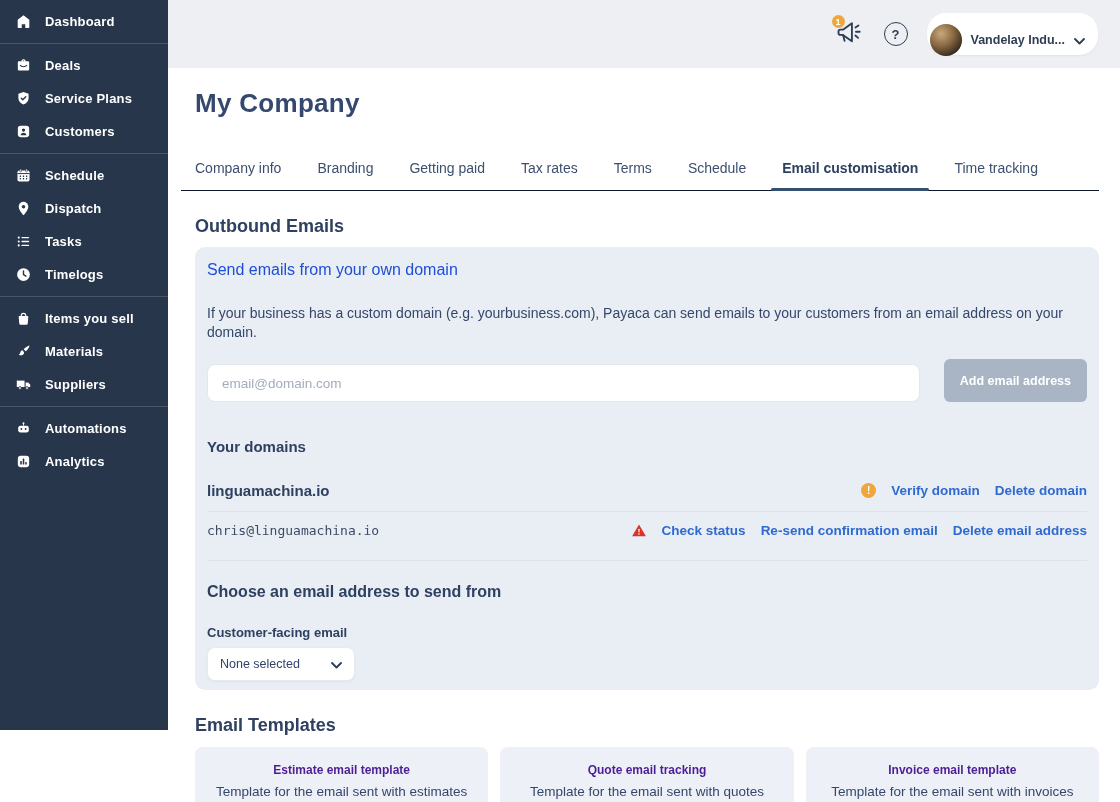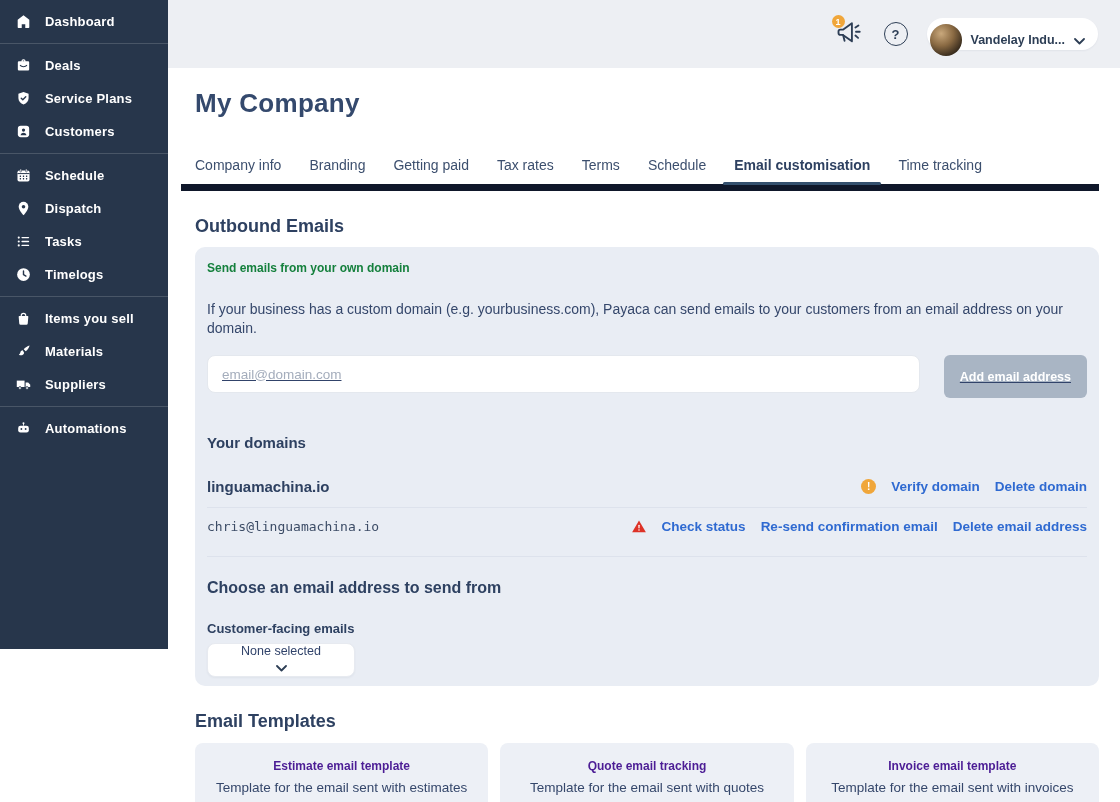--- a/index.html
+++ b/index.html
@@ -3,21 +3,21 @@
 <meta charset="utf-8">
 <style>
   * { margin:0; padding:0; box-sizing:border-box; }
   html,body { width:1120px; height:802px; }
   body {
     font-family:"Liberation Sans", sans-serif;
     background:#fff; color:#31436a; position:relative; overflow:hidden;
   }
   
   .sidebar {
-    position:absolute; left:0; top:0; width:168px; height:649px;
+    position:absolute; left:0; top:0; width:168px; height:730px;
     background:#27364b; padding-top:5px; z-index:5;
   }
   .side-item {
     height:33px; display:flex; align-items:center; gap:13px;
     padding-left:15px; cursor:pointer; color:#fff;
   }
   .side-item .icon { width:17px; height:17px; display:flex; align-items:center; justify-content:center; flex:none; }
   .side-item .icon svg { width:17px; height:17px; }
   .side-label { font-size:13px; font-weight:600; letter-spacing:.2px; white-space:nowrap; }
   .side-divider { height:1px; background:rgba(255,255,255,.16); margin:5px 0; }
@@ -32,51 +32,51 @@
     position:absolute; top:-3px; left:-1px; min-width:13px; height:13px; border-radius:7px;
     background:#f0a63a; color:#fff; font-size:9px; font-weight:700;
     display:flex; align-items:center; justify-content:center; padding:0 3px;
   }
   .help-circle {
     width:24px; height:24px; border-radius:50%; border:1.7px solid #2d3e55;
     color:#2d3e55; font-size:13px; font-weight:700; display:flex; align-items:center; justify-content:center;
     cursor:pointer; background:transparent;
   }
   .user-pill {
-    height:32px; background:#fff; border-radius:19px; display:flex; align-items:center;
+    height:42px; background:#fff; border-radius:19px; display:flex; align-items:center;
     gap:9px; padding:15px 13px 3px 3px; cursor:pointer; box-shadow:0 1px 2px rgba(40,55,80,.06);
   }
   .avatar {
     width:32px; height:32px; border-radius:50%; flex:none;
     background:radial-gradient(circle at 35% 30%, #c9a87c 0%, #8a6a43 40%, #3a2d1e 75%, #14100b 100%);
   }
   .user-name { font-size:12.5px; font-weight:700; color:#2d3e55; }
   
   .content { padding:0 21px 0 27px; }
   .page-title { font-size:26px; font-weight:800; color:#34496d; letter-spacing:.3px; padding-top:20px; }
   .tabs-row {
-    display:flex; gap:0; margin:26px 0 0 -14px; border-bottom:7px solid #0f172a; height:46px; align-items:stretch;
+    display:flex; gap:8px; margin:26px 0 0 -14px; border-bottom:1px solid #0f172a; height:46px; align-items:stretch;
   }
   .tab {
     position:relative; display:flex; align-items:center; padding:0 14px;
     font-size:14px; color:#3c4f6e; cursor:pointer; white-space:nowrap;
   }
   .tab.active { font-weight:800; color:#2e4161; }
   .tab.active::after {
     content:""; position:absolute; left:3px; right:3px; bottom:-1px; height:3px;
     background:#34506e; border-radius:2px;
   }
   .section-title { font-size:18px; font-weight:800; color:#2e4161; margin-top:25px; }
   
   .big-card {
     margin-top:10px; background:#e9edf4; border-radius:10px; padding:14px 12px 9px;
   }
-  .card-h3 { font-size:12px; font-weight:700; color:#15803d; }
+  .card-h3 { font-size:16px; font-weight:400; color:#1d4ed8; }
   .card-desc { font-size:14px; color:#35476b; margin-top:25px; line-height:19px; }
-  .email-add-row { display:flex; align-items:flex-start; gap:24px; margin-top:17px;text-decoration:underline; }
+  .email-add-row { display:flex; align-items:flex-end; gap:24px; margin-top:17px; }
   .email-input {
     flex:1; height:38px; background:#fff; border:1px solid #e4e8ee; border-radius:8px;
     padding:0 14px; font-size:13.5px; color:#31436a; font-family:"Liberation Sans", sans-serif; outline:none;
   }
   .email-input::placeholder { color:#a4adbc; }
   .add-btn {
     height:43px; padding:0 16px; background:#a9b5c4; color:#fff; border:none; border-radius:6px;
     font-size:12.5px; font-weight:700; font-family:"Liberation Sans", sans-serif; cursor:pointer; white-space:nowrap;
   }
   .subhead { font-size:15px; font-weight:800; color:#2e4161; margin-top:36px; }
@@ -90,21 +90,21 @@
   }
   .card-divider { height:1px; background:#dde2ec; margin-top:12px; }
   .email-row { display:flex; align-items:center; justify-content:space-between; padding:11px 0 10px;text-align:center; }
   .mono-email { font-family:"DejaVu Sans Mono", monospace; font-size:13px; color:#3c4c66; }
   .warn-tri { width:16px; height:15px; flex:none; }
   .choose-title { font-size:16px; font-weight:800; color:#2e4161; margin-top:22px; }
   .cf-label { font-size:13px; font-weight:800; color:#2e4161; margin-top:24px; }
   .dropdown {
     margin-top:7px; width:148px; height:34px; background:#fff; border:1px solid #e7eaf0;
     border-radius:8px; display:flex; align-items:center; justify-content:space-between;
-    padding:0 12px; cursor:pointer; box-shadow:0 1px 2px rgba(40,55,80,.05);flex-direction:column;
+    padding:0 12px; cursor:pointer; box-shadow:0 1px 2px rgba(40,55,80,.05);
   }
   .dropdown-value { font-size:12.5px; color:#31436a; }
   
   .tpl-row { display:flex; gap:12px; margin-top:11px; }
   .tpl-card {
     flex:1; background:#edf0f6; border-radius:8px; text-align:center; padding:16px 14px 18px;
   }
   .tpl-title { font-size:12px; font-weight:700; color:#4c1d95; }
   .tpl-desc { font-size:13.5px; color:#35476b; margin-top:7px; }
   .chev { flex:none; }
@@ -239,20 +239,33 @@
     <span class="icon">
       <svg viewBox="0 0 24 24">
           <circle cx="12" cy="4.6" r="1.4" fill="#fff"></circle>
           <rect x="11.4" y="5.6" width="1.2" height="2.4" fill="#fff"></rect>
           <rect x="4.5" y="8" width="15" height="9.5" rx="3.2" fill="#fff"></rect>
           <circle cx="9" cy="12.7" r="1.3" fill="#27364b"></circle>
           <circle cx="15" cy="12.7" r="1.3" fill="#27364b"></circle>
         </svg>
     </span>
     <span class="side-label">Automations</span>
+  </div>
+  <div class="side-item">
+    <span class="icon">
+      <svg viewBox="0 0 24 24">
+          <rect x="4" y="4" width="16" height="16" rx="4" fill="#fff"></rect>
+          <g fill="#27364b">
+            <rect x="7.4" y="11.2" width="2.2" height="5.2" rx=".6"></rect>
+            <rect x="10.9" y="7.8" width="2.2" height="8.6" rx=".6"></rect>
+            <rect x="14.4" y="12.8" width="2.2" height="3.6" rx=".6"></rect>
+          </g>
+        </svg>
+    </span>
+    <span class="side-label">Analytics</span>
   </div>
 </nav>
 
 <div class="main">
 
   <div class="header">
     <div class="megaphone-wrap">
       <span class="badge">1</span>
       <span>
         <svg width="28" height="28" viewBox="0 0 24 24" fill="none" stroke="#2d3e55" stroke-width="1.6" stroke-linecap="round" stroke-linejoin="round">
@@ -324,21 +337,21 @@
           </span>
           <span class="blue-link">Check status</span>
           <span class="blue-link">Re-send confirmation email</span>
           <span class="blue-link">Delete email address</span>
         </span>
       </div>
 
       <div class="card-divider"></div>
 
       <div class="choose-title">Choose an email address to send from</div>
-      <div class="cf-label">Customer-facing emails</div>
+      <div class="cf-label">Customer-facing email</div>
 
       <div class="dropdown">
         <span class="dropdown-value">None selected</span>
         <span>
           <svg width="11" height="7" viewBox="0 0 11 7" fill="none" stroke="#2d3e55" stroke-width="1.8" stroke-linecap="round" stroke-linejoin="round">
               <path d="M1 1l4.5 4.5L10 1"></path>
             </svg>
         </span>
       </div>
     </div>

